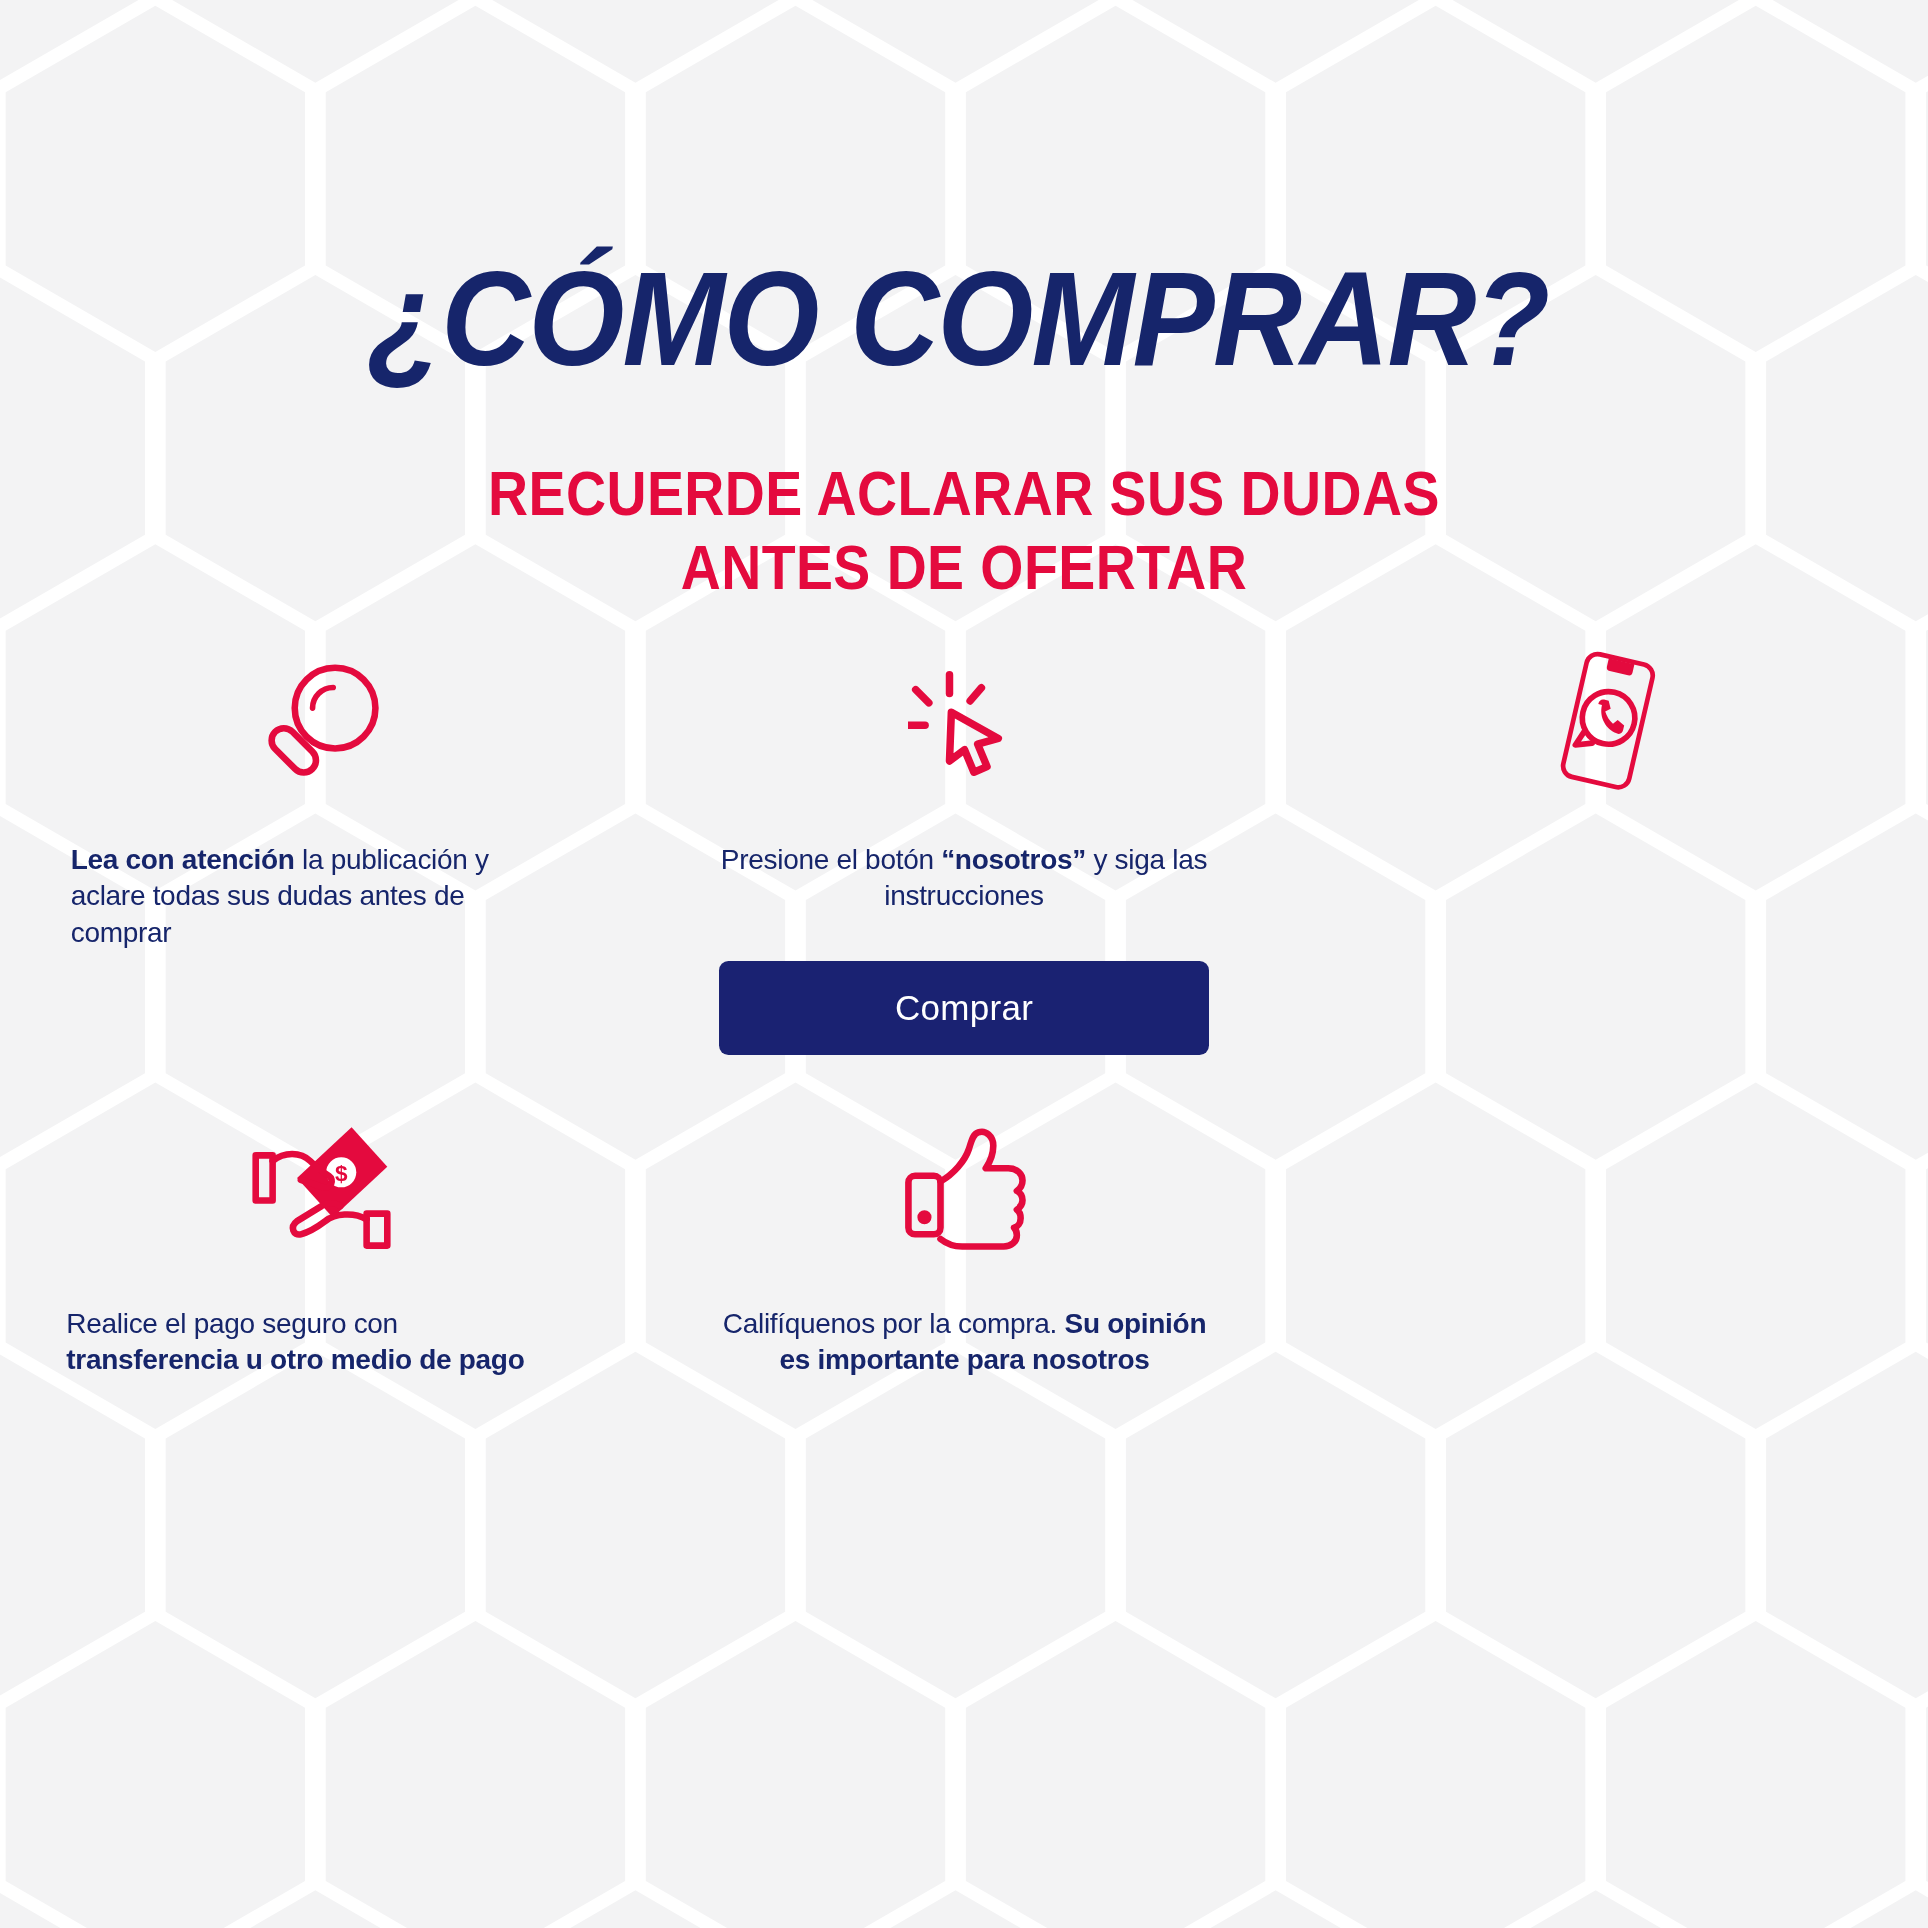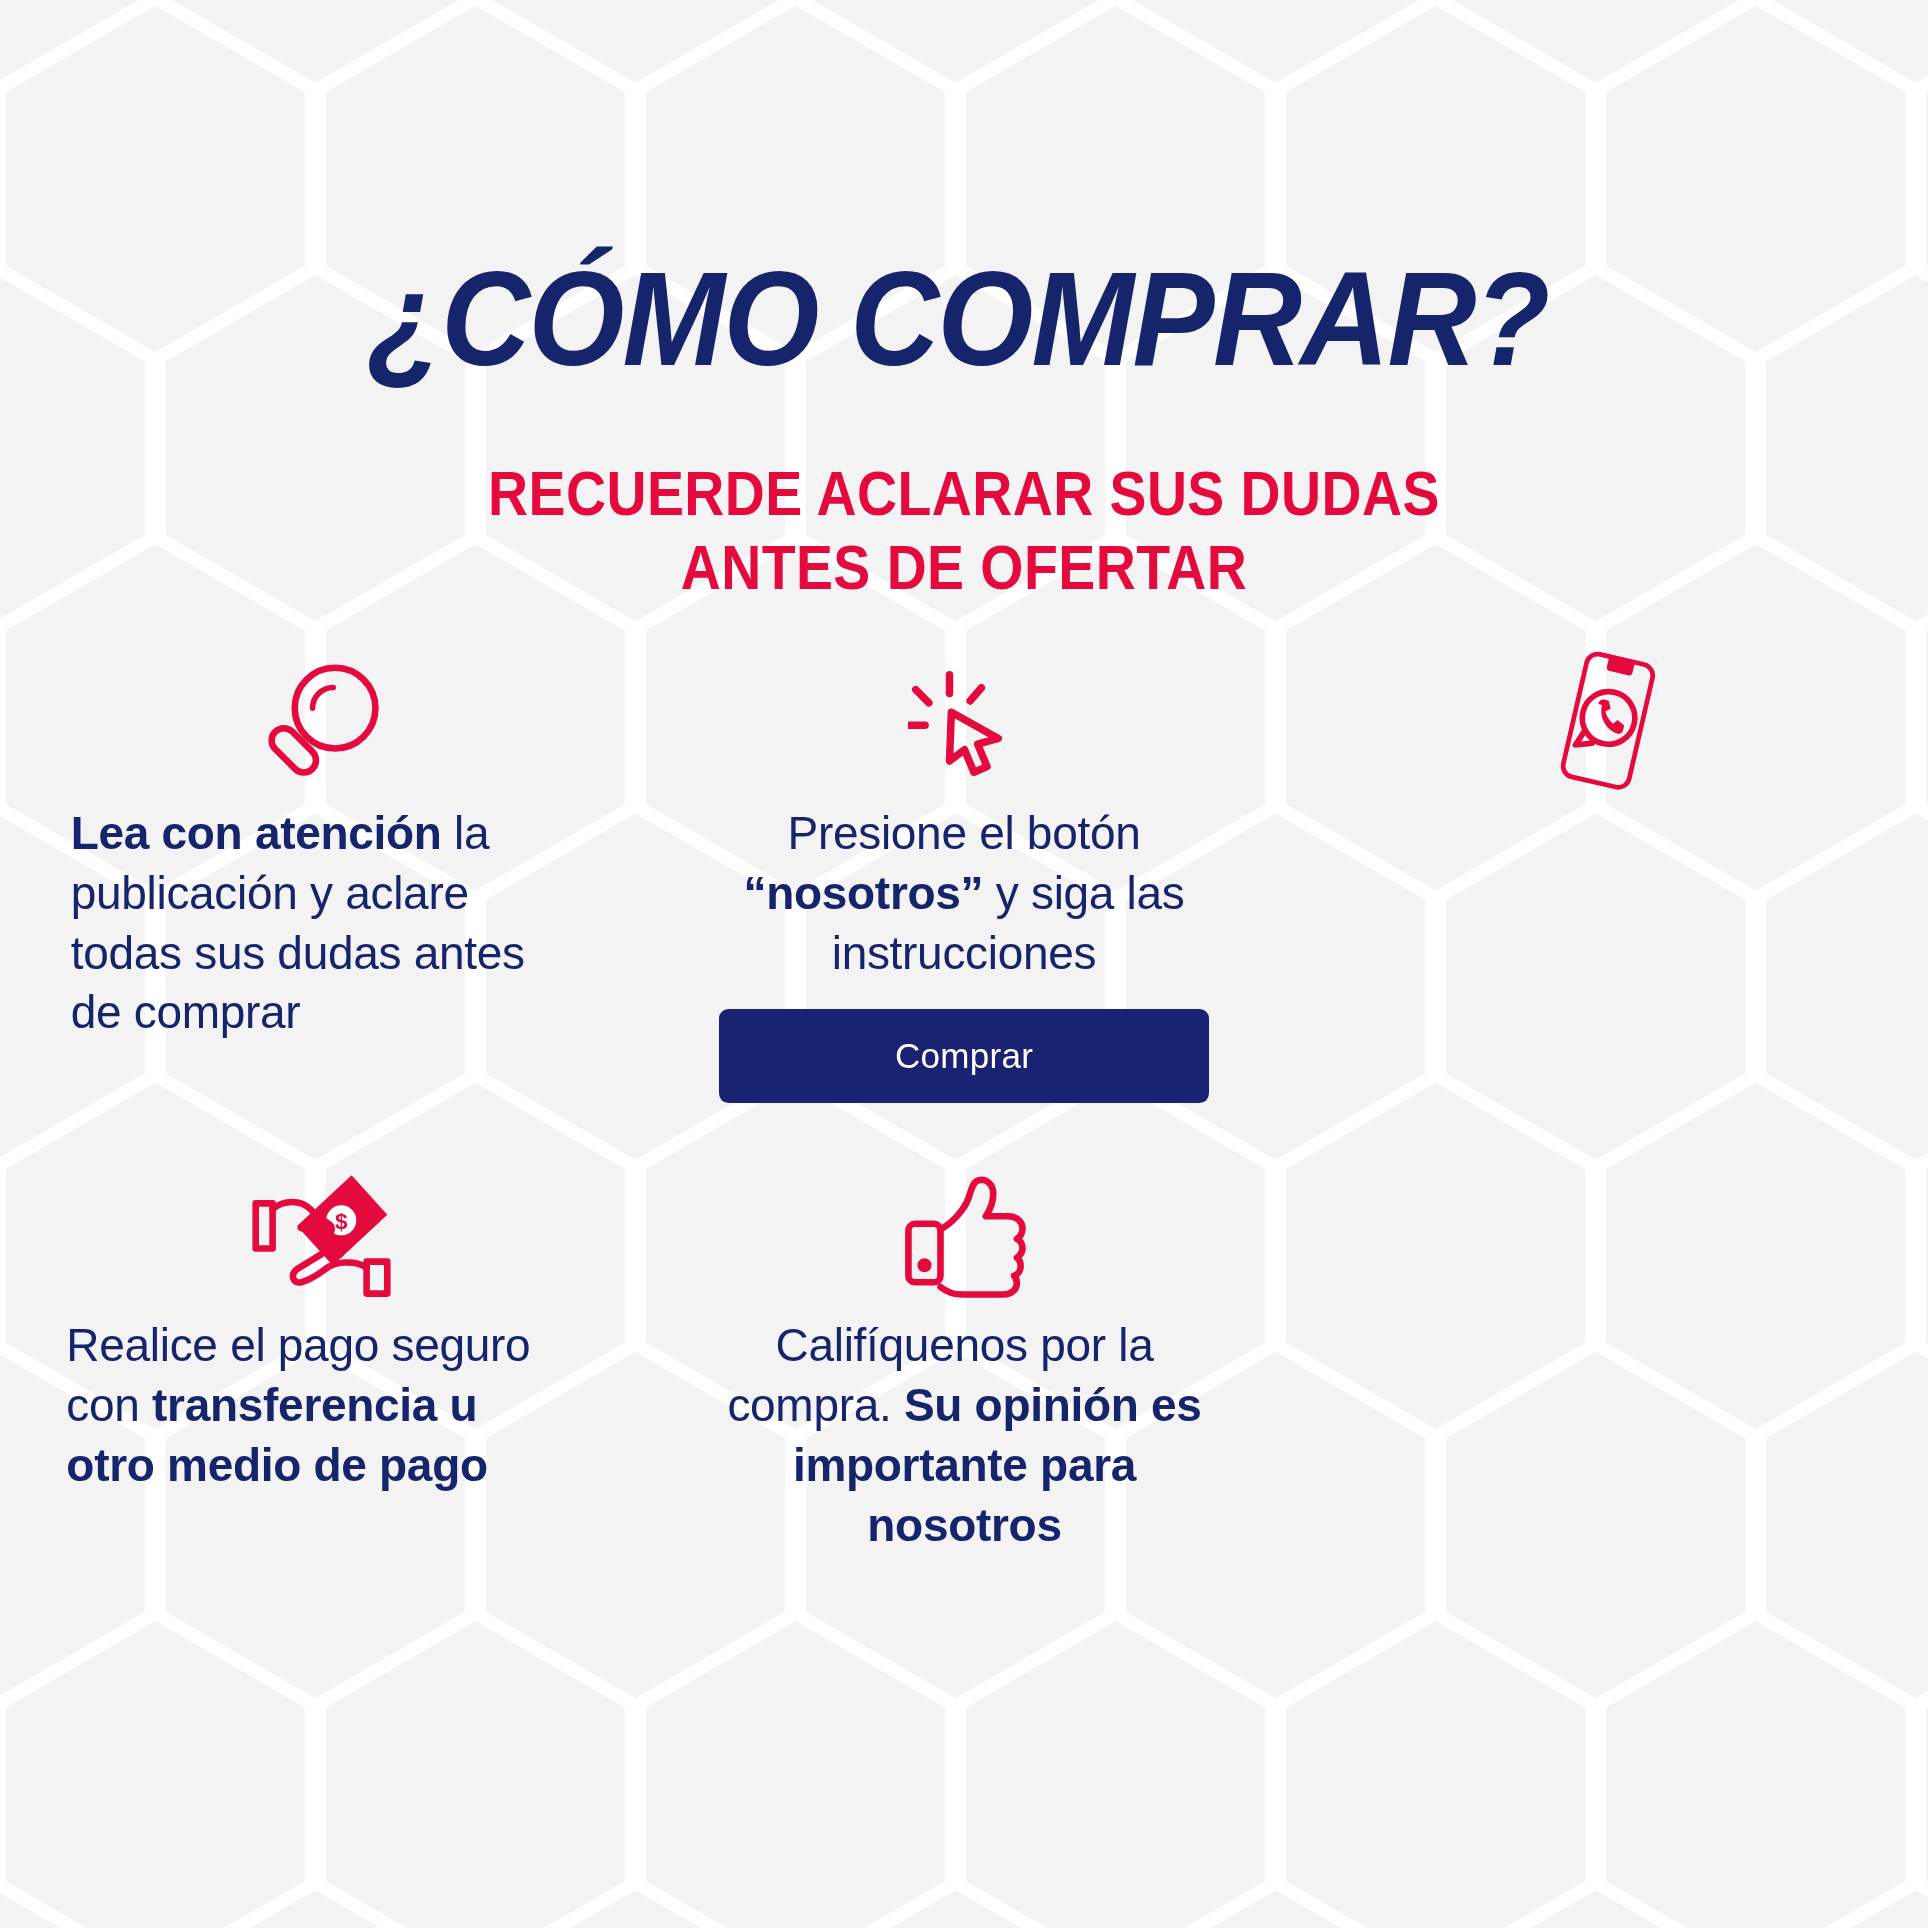--- a/index.html
+++ b/index.html
@@ -56,36 +56,37 @@
     width:643px;
     display:flex;flex-direction:column;align-items:center;
     box-sizing:border-box;
   }
   .icon-box{
     height:141px;display:flex;align-items:flex-end;justify-content:center;
     margin-bottom:13px;
   }
   .step-text{
     font-family:"Liberation Sans","DejaVu Sans",sans-serif;
-    font-size:46px;line-height:1.30;
+    font-size:28px;line-height:1.30;
     color:#16256b;
     text-align:center;
     font-weight:400;
     max-width:490px;
     letter-spacing:-0.3px;
+    margin-top:38px;
   }
   .step-text b{font-weight:700;}
 
   
   .c1 .step-text{text-align:left;max-width:490px;margin-left:-11.3px;}
   .c3 .step-text{max-width:490px;}
 
   
   .buy-btn{
-    margin-top:26px;
+    margin-top:46px;
     width:490px;height:94px;
     background:#1a2272;
     border-radius:9.4px;
     display:flex;align-items:center;justify-content:center;
     color:#ffffff;font-size:35px;font-weight:400;
     letter-spacing:0.3px;
     border:none;
     font-family:"Liberation Sans","DejaVu Sans",sans-serif;
     cursor:pointer;
   }

